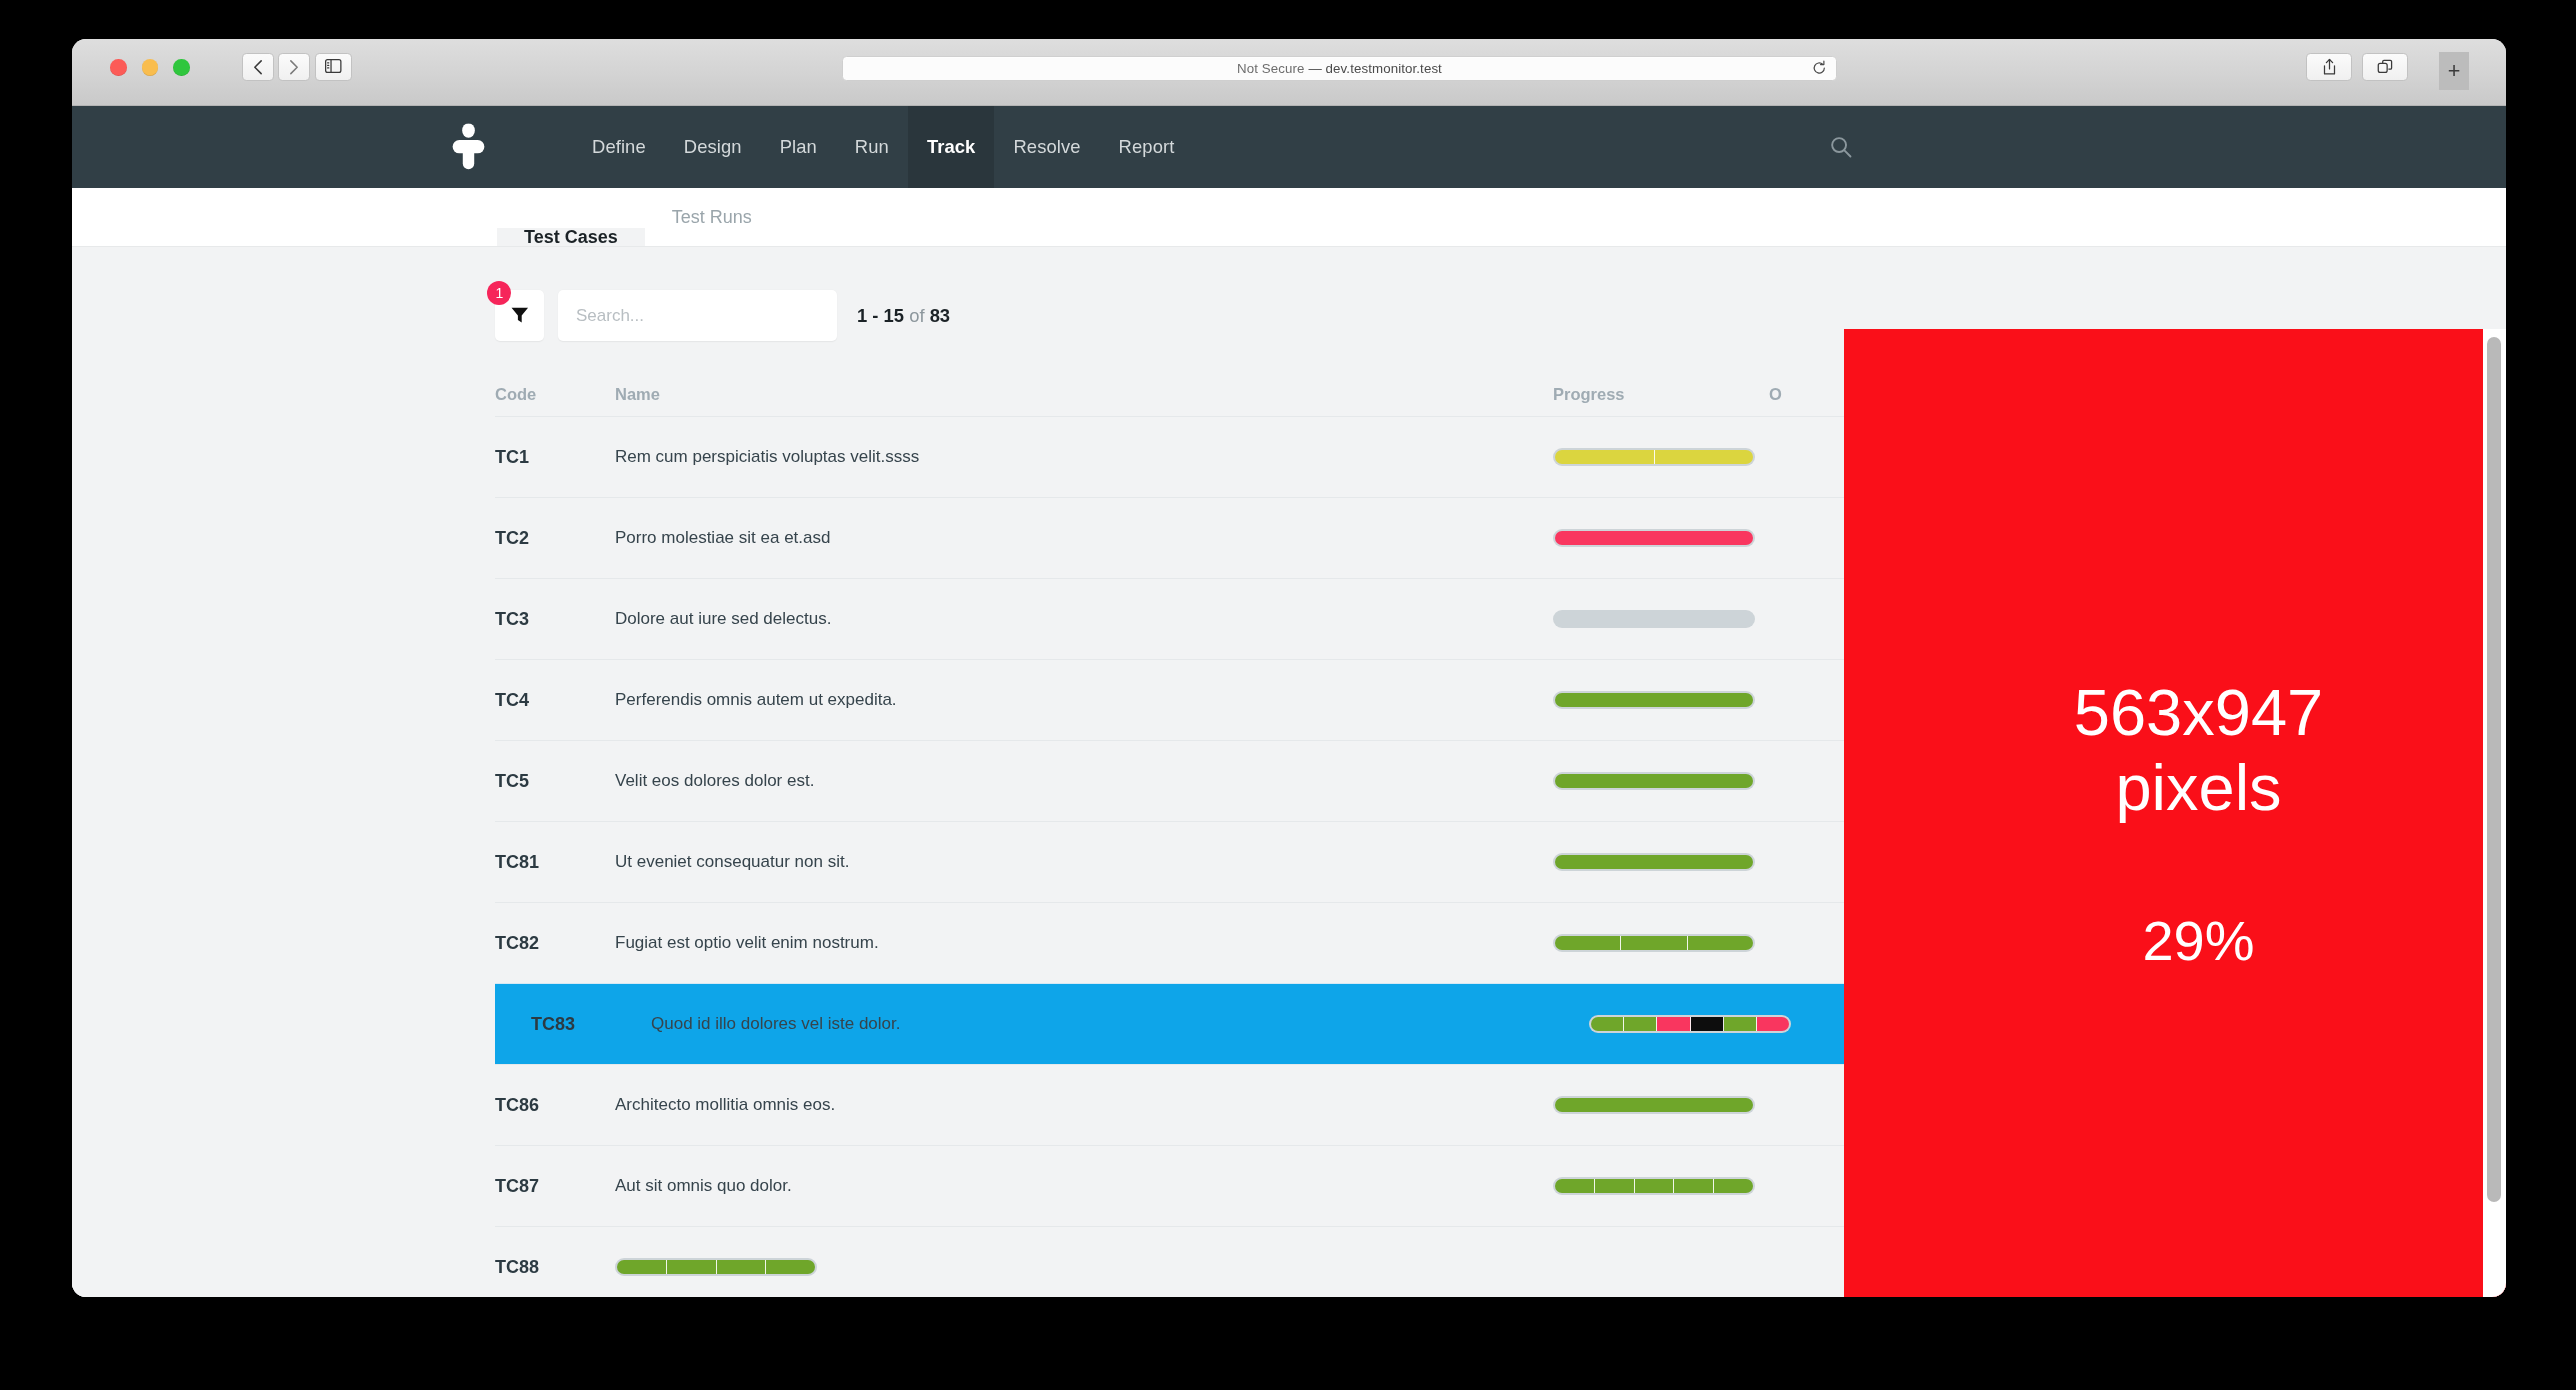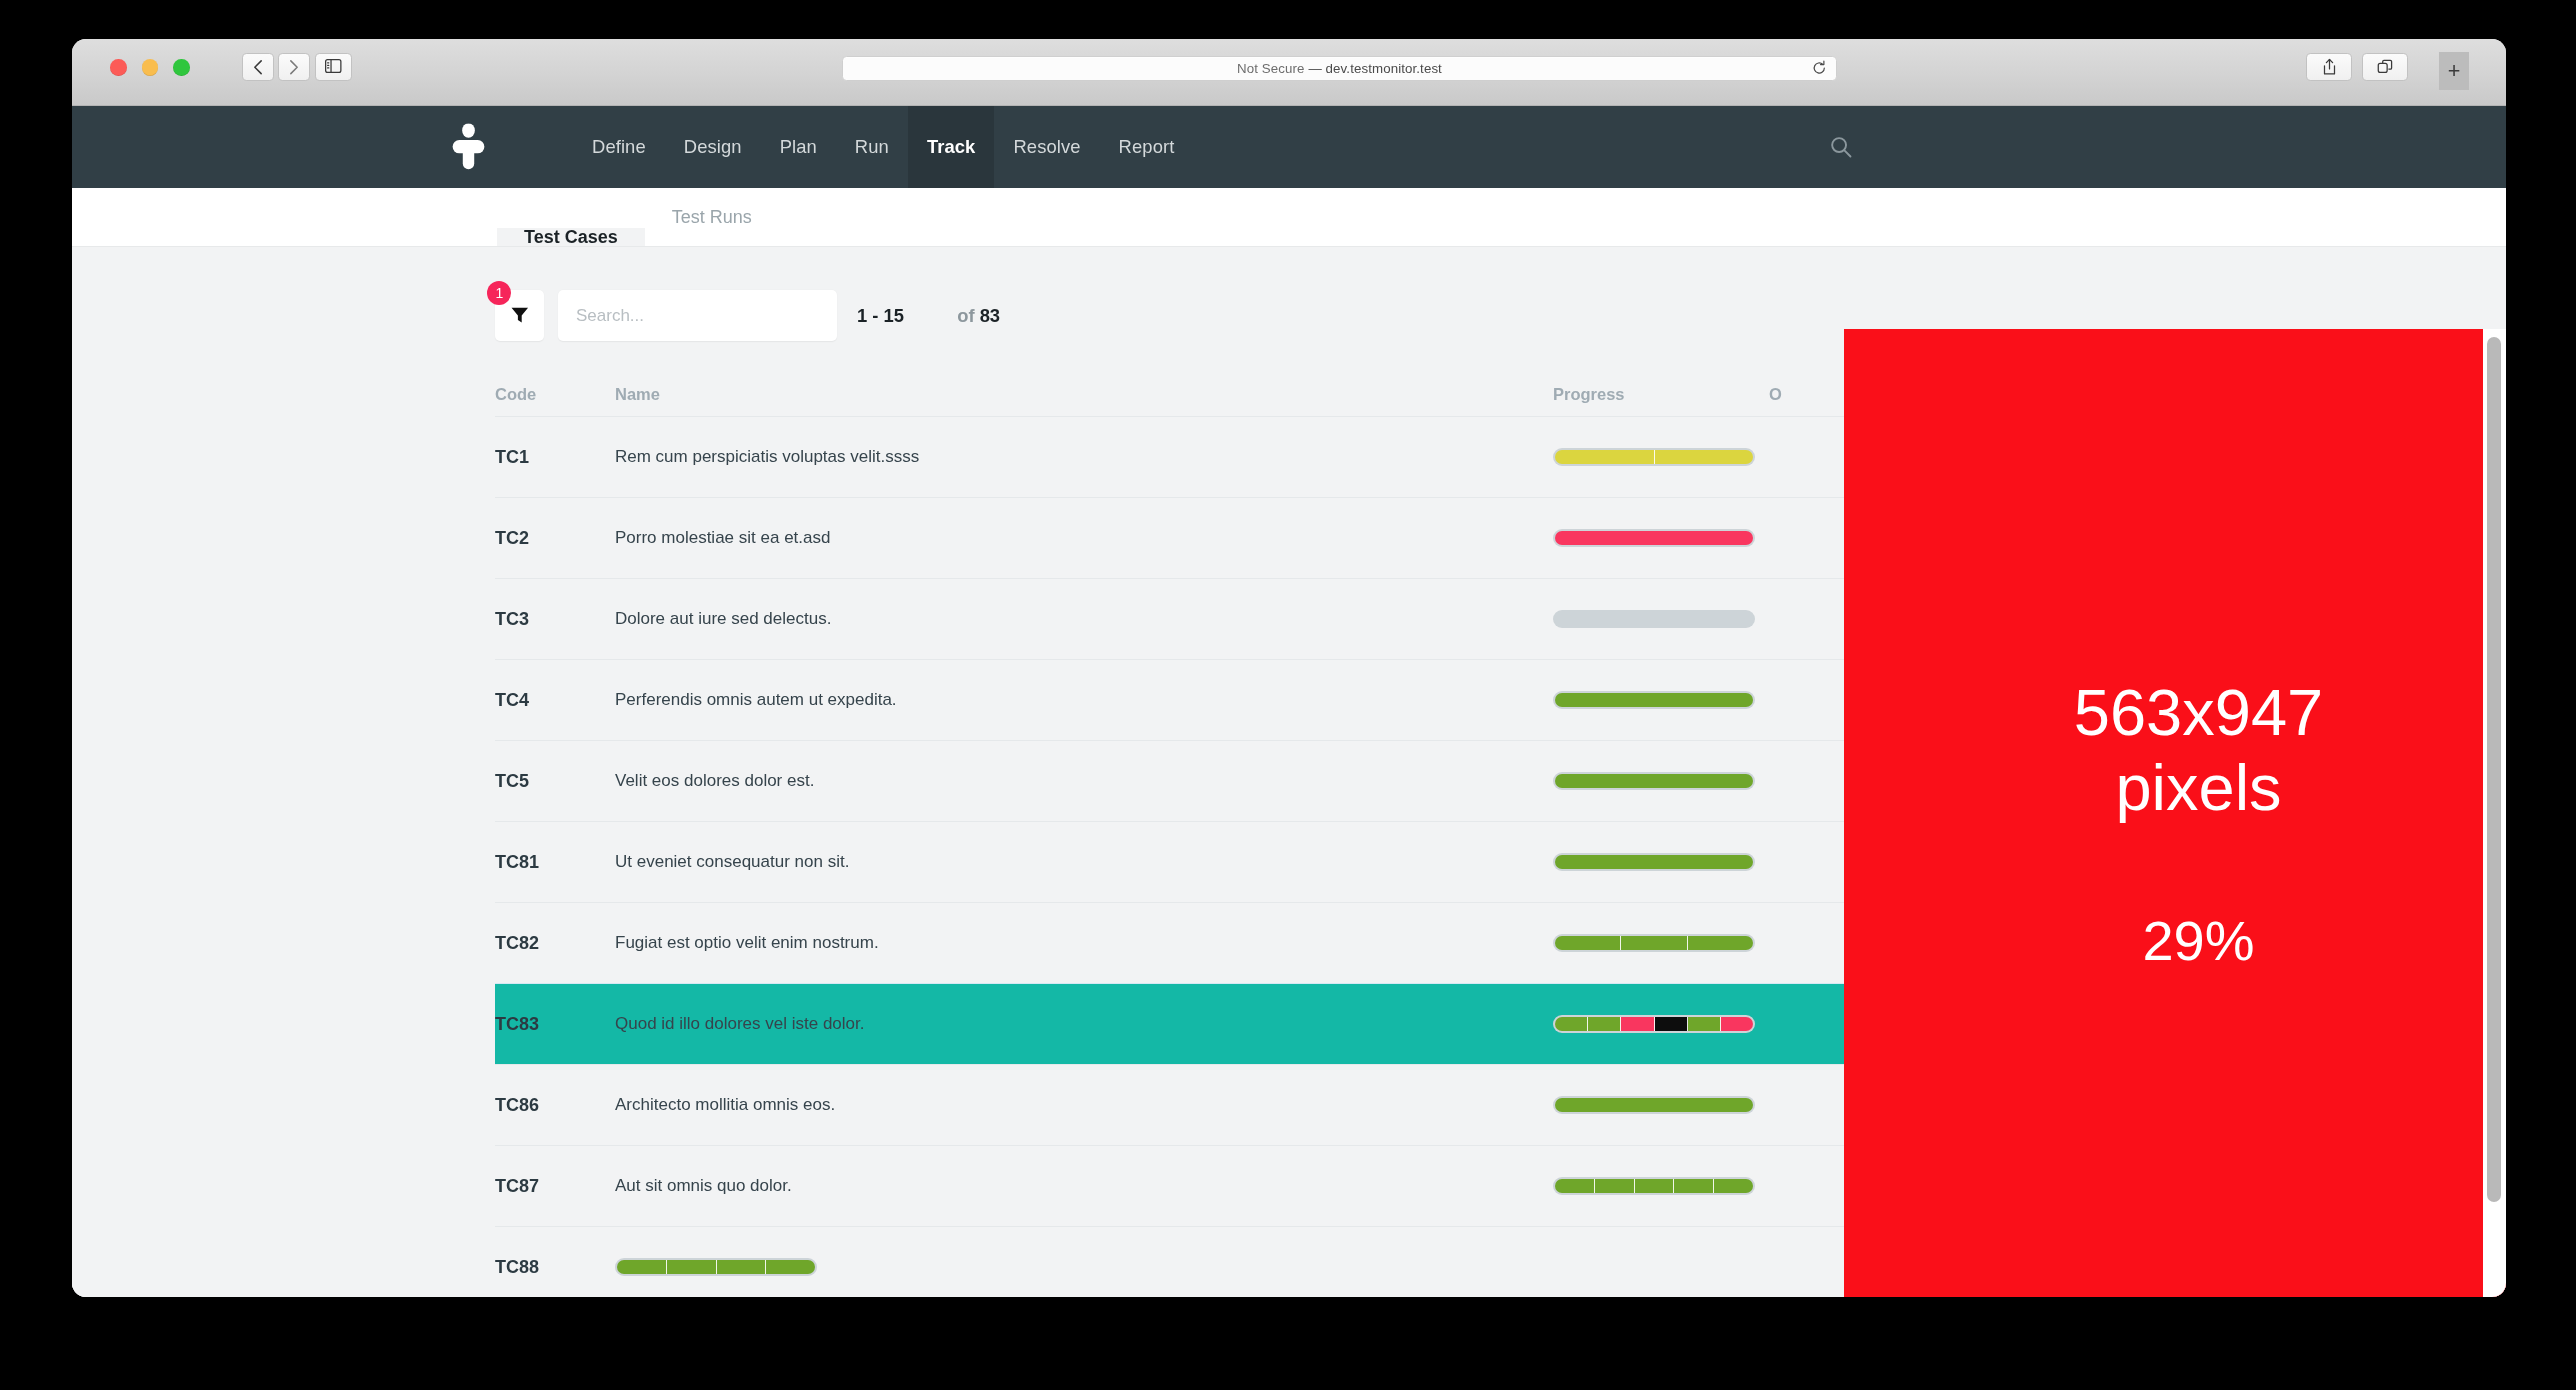--- a/index.html
+++ b/index.html
@@ -158,40 +158,40 @@
     font-size: 17px; color: #2c3539;
     font-family: "Liberation Sans", sans-serif;
     box-shadow: 0 0.6px 1.3px rgba(0,0,0,.06);
   }
   .searchbox::placeholder { color: #b8bec2; }
   .pagination {
     margin-left: 20px;
     font-size: 18.4px; color: #1b2226;
   }
   .pagination .rng { font-weight: bold; }
-  .pagination .of  { color: #8d979d; font-weight: bold; margin-left: 48px; }
+  .pagination .of  { color: #8d979d; font-weight: normal; }
   .pagination .tot { font-weight: bold; }
 
   
   .table { position: absolute; left: 423px; top: 125px; width: 1940px; }
   .thead { display: flex; align-items: center; height: 44px; }
   .th {
     font-size: 16.5px; color: #9fabb3; font-weight: bold;
   }
   .c-code { width: 120px; flex: none; }
   .c-name { width: 938px; flex: none; }
   .c-prog { width: 216px; flex: none; }
   .c-other{ width: 254px; flex: none; }
 
   .row {
     display: flex; align-items: center;
     height: 81px;
     border-top: 0.6px solid #e5e8ea;
   }
-  .row.selected { background: #14b8a6; border-top-color: #d5e8f4; }
+  .row.selected { background: #0ea5e9; border-top-color: #d5e8f4; padding-left: 36px; }
   .cell-code { font-size: 18px; font-weight: bold; color: #2c3a42; }
   .cell-name { font-size: 17px; color: #36444c; }
 
   .bar {
     width: 202px; height: 18px;
     background: #cdd4d8;
     border-radius: 9px;
     padding: 1.9px;
     display: flex;
     overflow: hidden;

